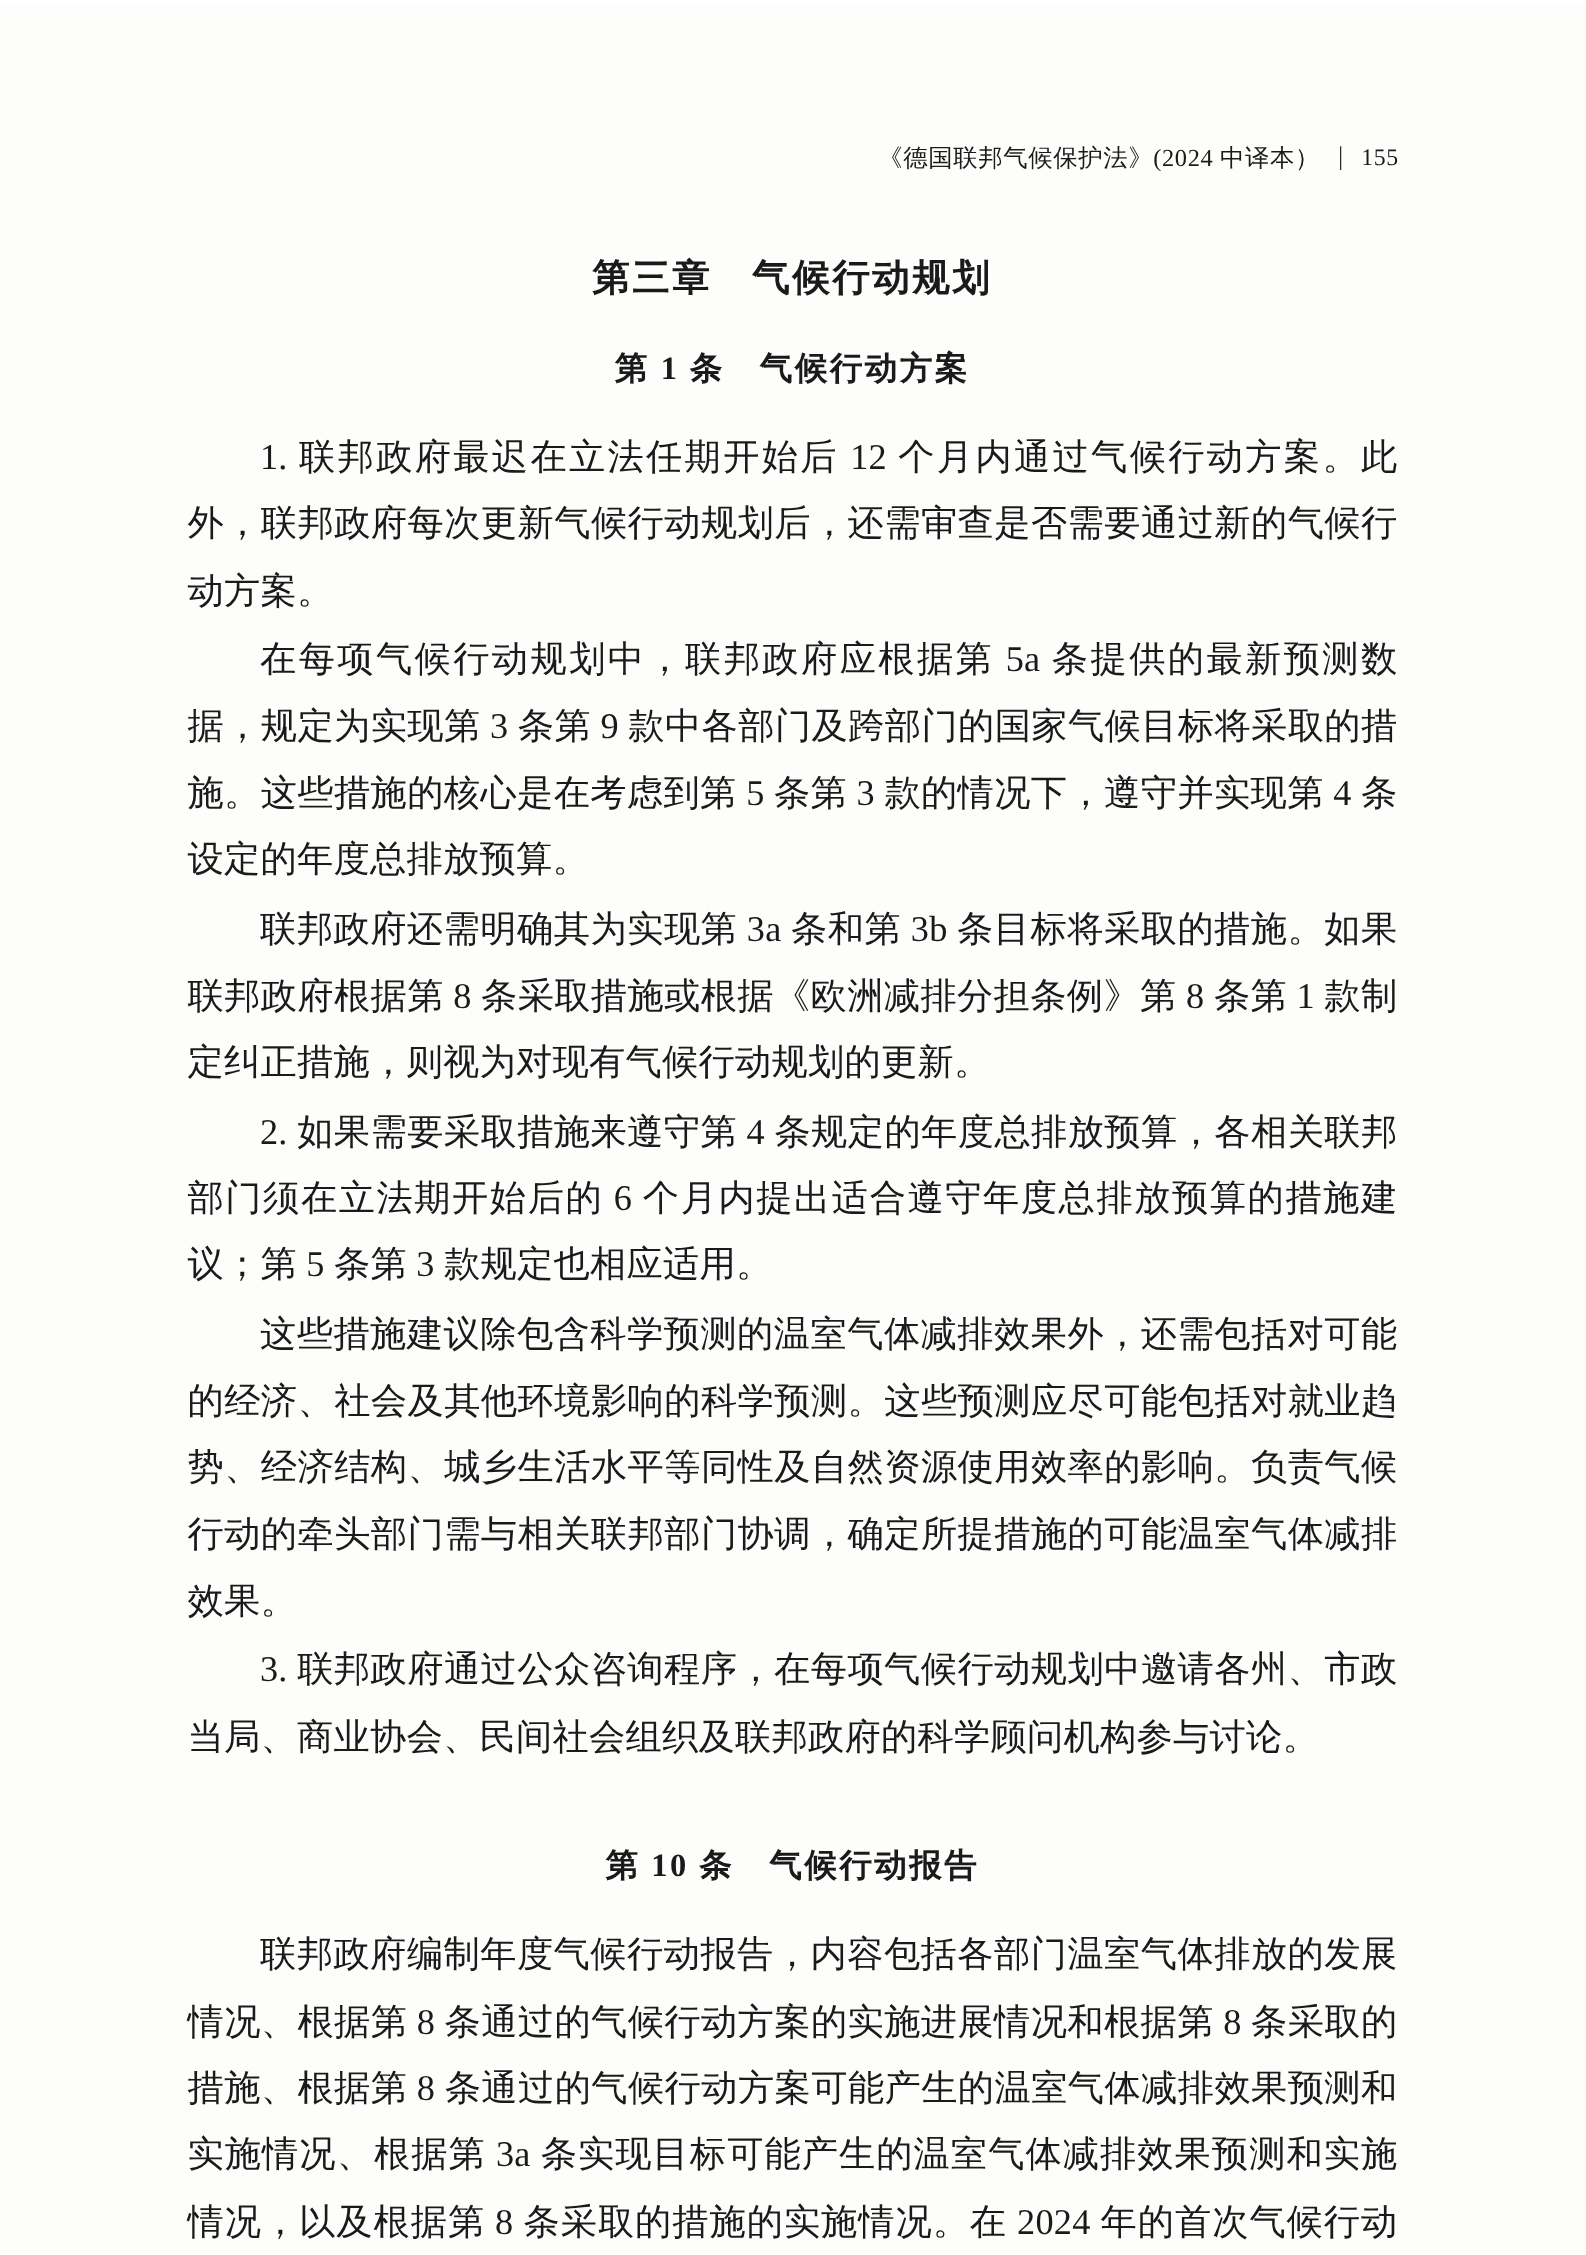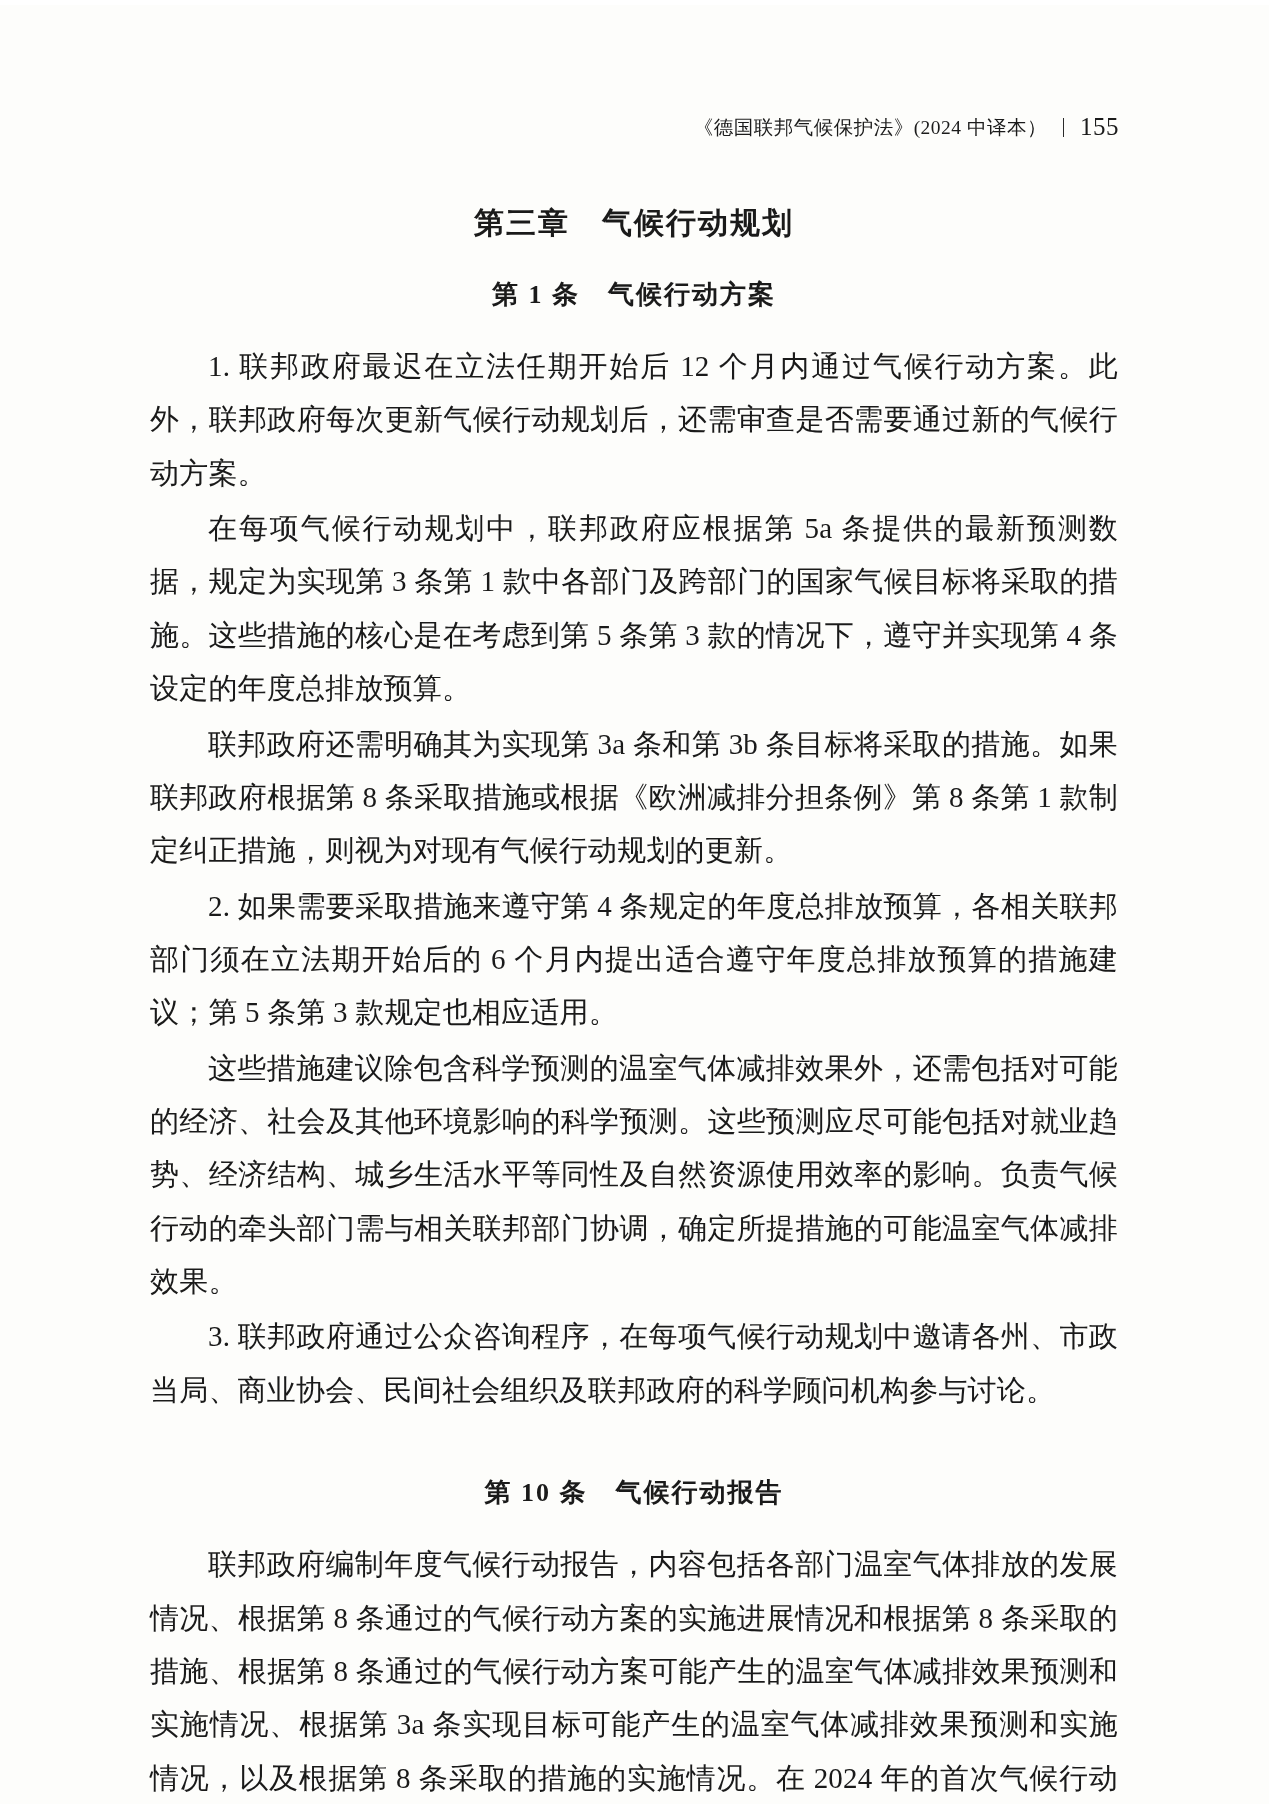--- a/index.html
+++ b/index.html
@@ -38,21 +38,21 @@
     font-family: "Liberation Serif", "DejaVu Serif", serif;
   }
   .running-head .rh-sep {
     display: inline-block;
     width: 1px;
     height: 19px;
     background: #2a2a2a;
     margin: 0 2px;
   }
   .running-head .rh-page {
-    font-size: 25px;
+    font-size: 19px;
     letter-spacing: 0.5px;
     text-align: center;
   }
 
   
   .content {
     position: absolute;
     top: 195px;
     left: 150px;
     width: 968px;
@@ -108,21 +108,21 @@
     <span class="rh-page">155</span>
   </div>
 
   <div class="content">
 
     <h1 class="chapter-title">第三章　气候行动规划</h1>
 
     <h2 class="article-title">第 1 条　气候行动方案</h2>
 
     <p class="para first-after-title">1. 联邦政府最迟在立法任期开始后 12 个月内通过气候行动方案。此外，联邦政府每次更新气候行动规划后，还需审查是否需要通过新的气候行动方案。</p>
-    <p class="para tight">在每项气候行动规划中，联邦政府应根据第 5a 条提供的最新预测数据，规定为实现第 3 条第 1 款中各部门及跨部门的国家气候目标将采取的措施。这些措施的核心是在考虑到第 5 条第 3 款的情况下，遵守并实现第 4 条设定的年度总排放预算。</p>
+    <p class="para tight">在每项气候行动规划中，联邦政府应根据第 5a 条提供的最新预测数据，规定为实现第 3 条第 9 款中各部门及跨部门的国家气候目标将采取的措施。这些措施的核心是在考虑到第 5 条第 3 款的情况下，遵守并实现第 4 条设定的年度总排放预算。</p>
     <p class="para tight">联邦政府还需明确其为实现第 3a 条和第 3b 条目标将采取的措施。如果联邦政府根据第 8 条采取措施或根据《欧洲减排分担条例》第 8 条第 1 款制定纠正措施，则视为对现有气候行动规划的更新。</p>
     <p class="para tight">2. 如果需要采取措施来遵守第 4 条规定的年度总排放预算，各相关联邦部门须在立法期开始后的 6 个月内提出适合遵守年度总排放预算的措施建议；第 5 条第 3 款规定也相应适用。</p>
     <p class="para tight">这些措施建议除包含科学预测的温室气体减排效果外，还需包括对可能的经济、社会及其他环境影响的科学预测。这些预测应尽可能包括对就业趋势、经济结构、城乡生活水平等同性及自然资源使用效率的影响。负责气候行动的牵头部门需与相关联邦部门协调，确定所提措施的可能温室气体减排效果。</p>
     <p class="para tight">3. 联邦政府通过公众咨询程序，在每项气候行动规划中邀请各州、市政当局、商业协会、民间社会组织及联邦政府的科学顾问机构参与讨论。</p>
 
     <h2 class="article-title spaced-top">第 10 条　气候行动报告</h2>
 
     <p class="para first-after-title">联邦政府编制年度气候行动报告，内容包括各部门温室气体排放的发展情况、根据第 8 条通过的气候行动方案的实施进展情况和根据第 8 条采取的措施、根据第 8 条通过的气候行动方案可能产生的温室气体减排效果预测和实施情况、根据第 3a 条实现目标可能产生的温室气体减排效果预测和实施情况，以及根据第 8 条采取的措施的实施情况。在 2024 年的首次气候行动报告中，以及之后每两年的气候行动报告中，将介绍欧盟内部碳价的现状和进一步发展、技术和国际发展及其与国家碳定价和国家气候目标的兼容性，包括对第 5 条第 1 款规</p>
 
   </div>

